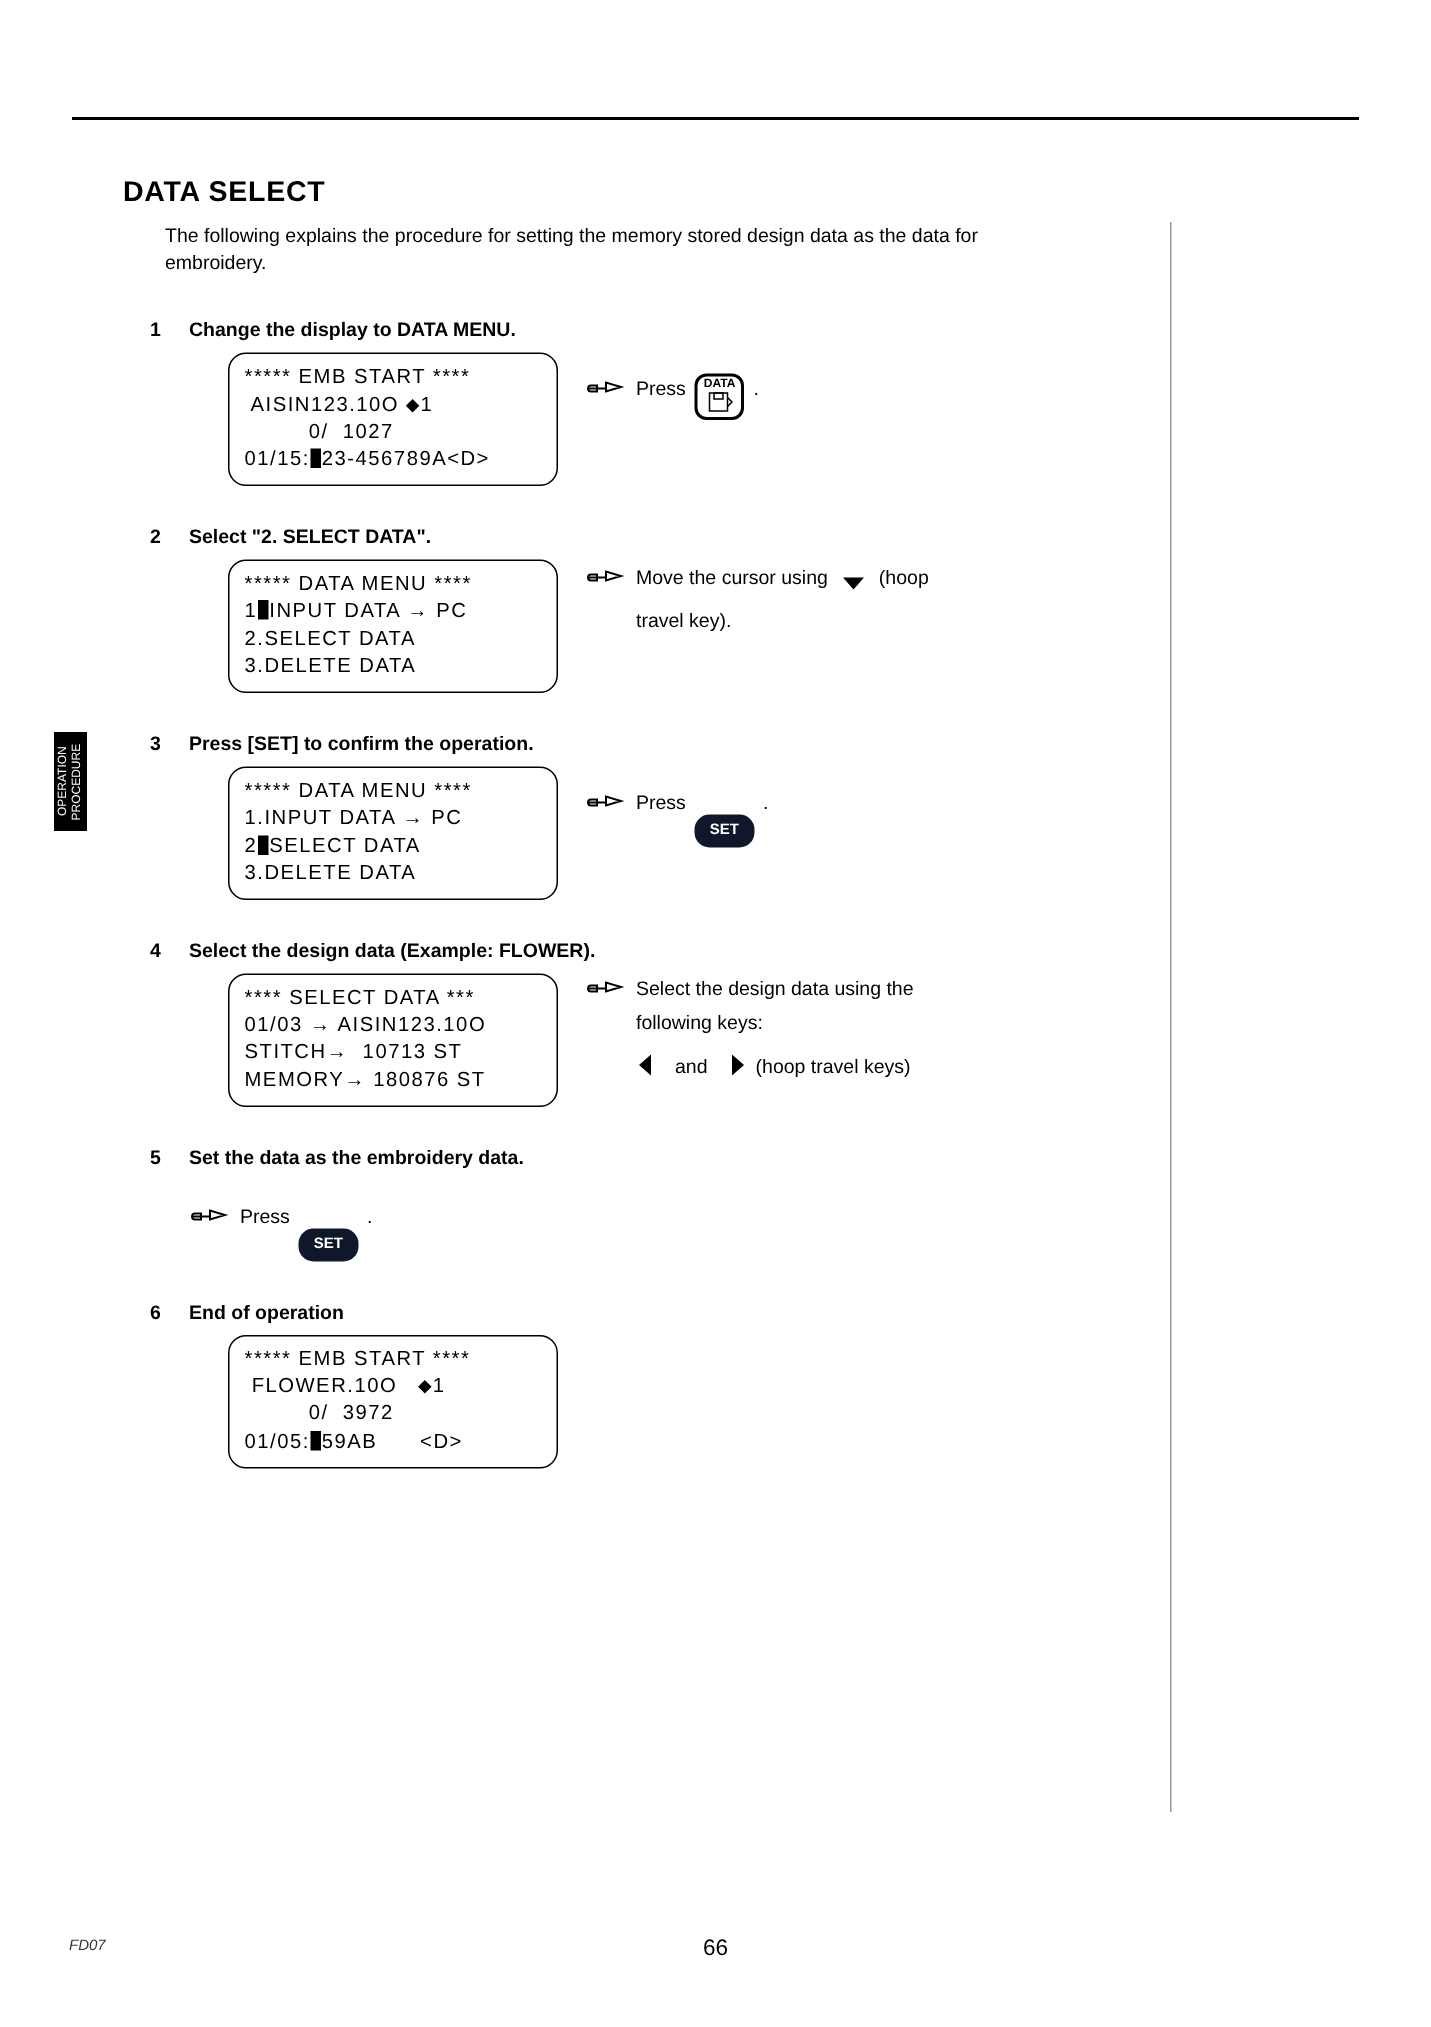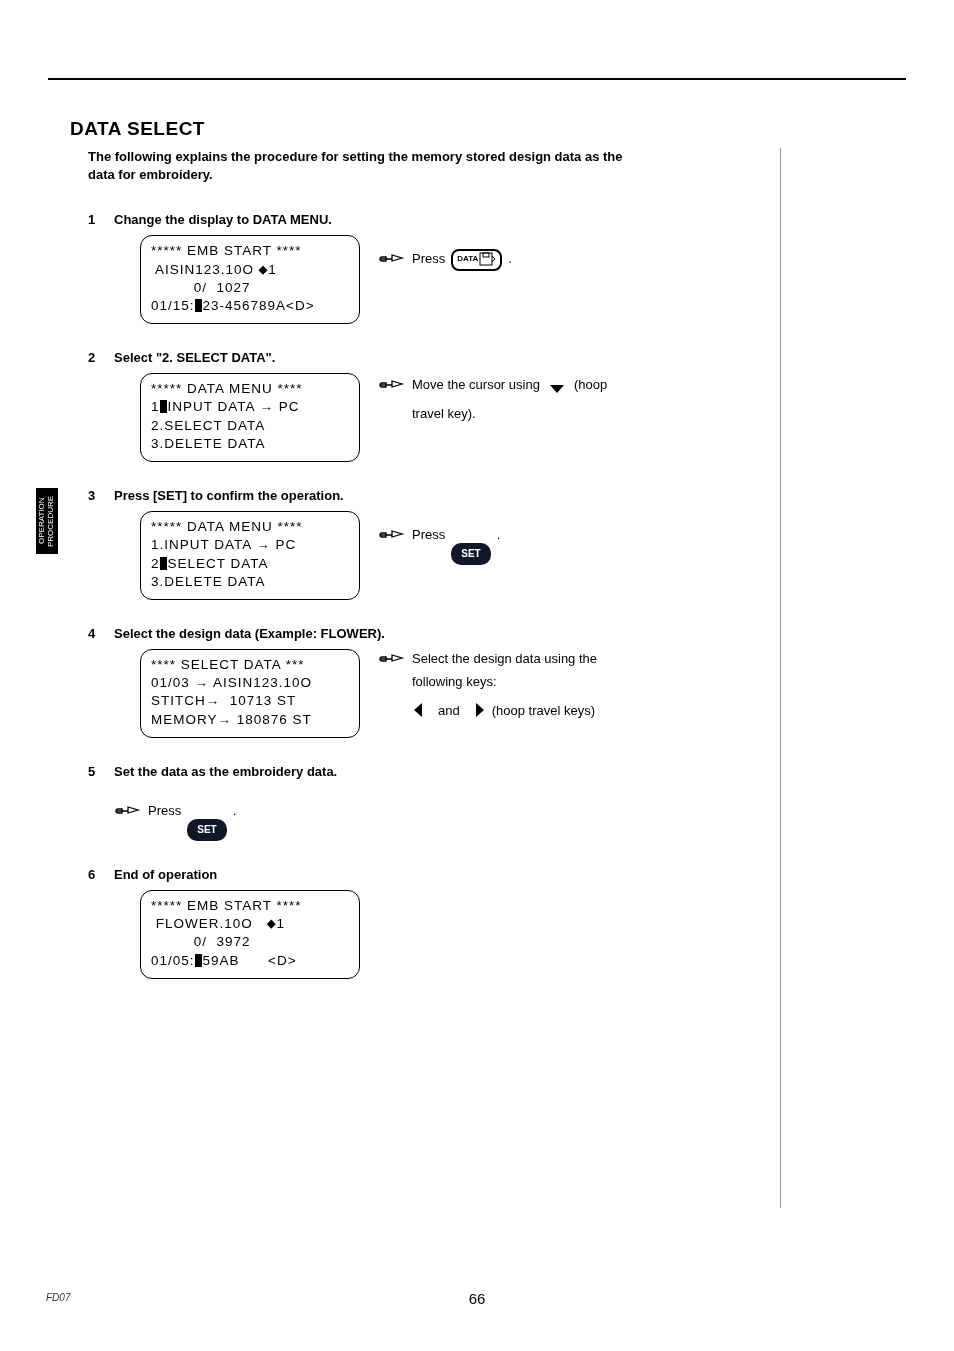--- a/index.html
+++ b/index.html
@@ -31,37 +31,36 @@
     display: flex;
     align-items: center;
     justify-content: center;
     writing-mode: vertical-rl;
     transform: rotate(180deg);
     text-align: center;
     line-height: 1.1;
   }
   .content {
     position: absolute;
-    left: 70px;
+    left: 82px;
     top: 118px;
     width: 720px;
   }
   h1 {
     font-size: 19px;
     font-weight: bold;
     margin-bottom: 8px;
     letter-spacing: 0.5px;
   }
   .intro {
     font-size: 13px;
-    margin-left: 18px;
+    margin-left: 28px;
     margin-bottom: 28px;
     line-height: 1.4;
     max-width: 560px;
-    font-weight: bold;
   }
   .step {
     margin-left: 18px;
     margin-bottom: 26px;
     position: relative;
   }
   .step-head {
     font-size: 13px;
     font-weight: bold;
     margin-bottom: 8px;
@@ -105,21 +104,21 @@
   }
   .instr-row {
     display: flex;
     gap: 6px;
     flex-wrap: wrap;
     line-height: 1.6;
   }
   .hand-icon svg { display: block; }
   .data-key {
     display: inline-flex;
-    flex-direction: row;
+    flex-direction: column;
     align-items: center;
     border: 2px solid #000;
     border-radius: 8px;
     padding: 1px 4px 3px 4px;
     font-size: 8px;
     font-weight: bold;
     min-width: 32px;
     line-height: 1;
   }
   .data-key .k-top { margin-bottom: 1px; }

